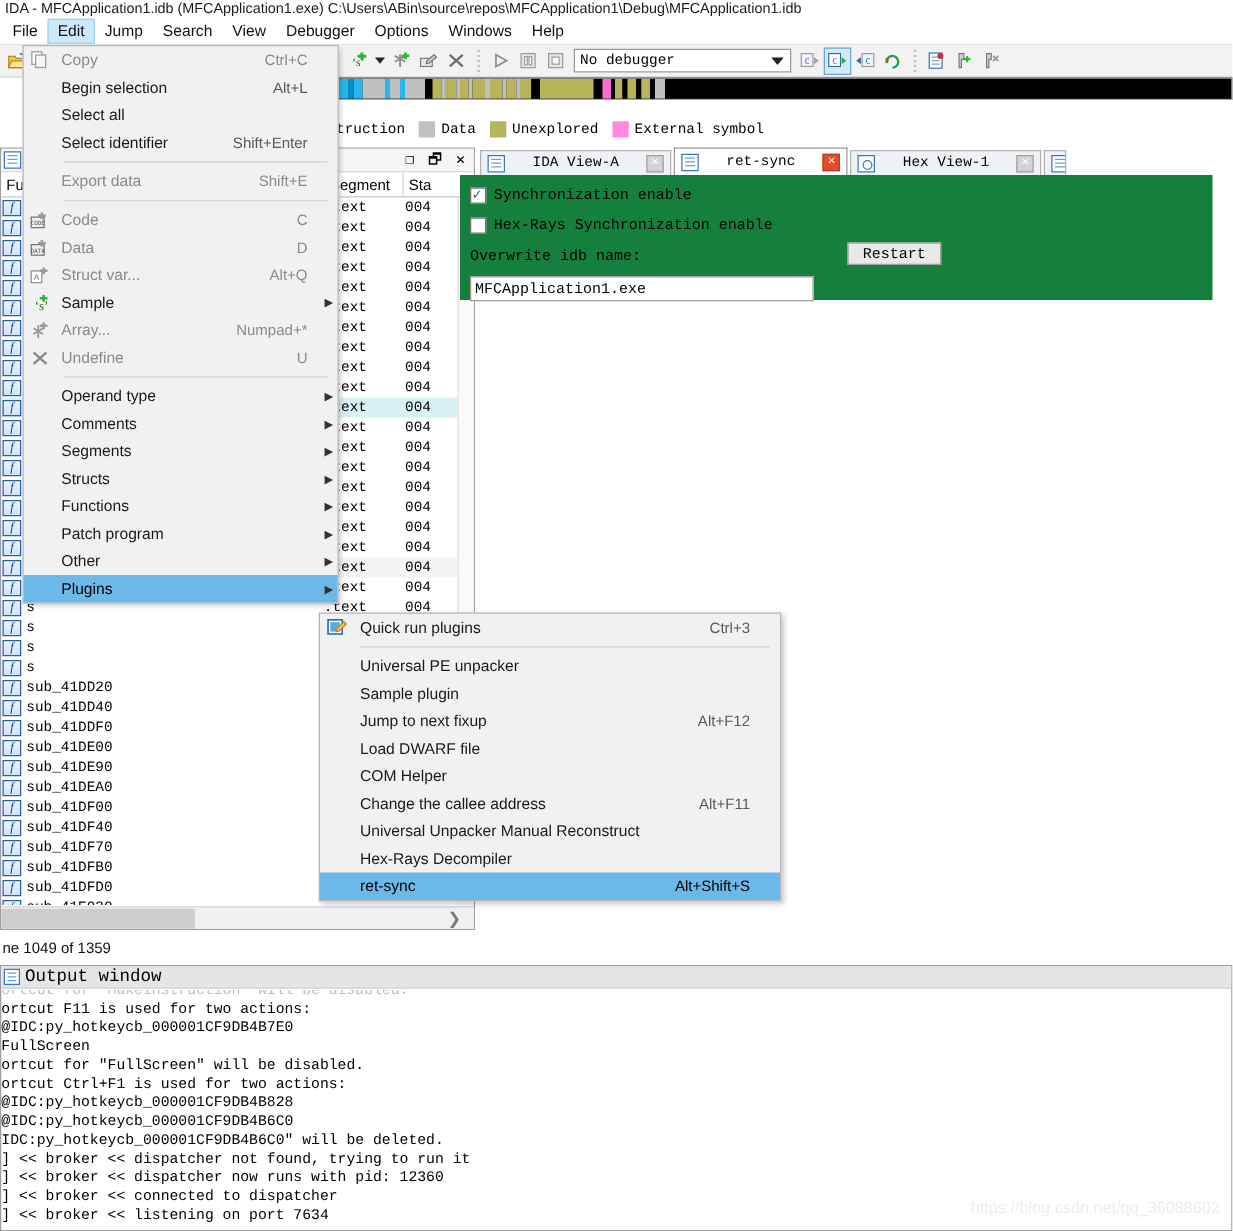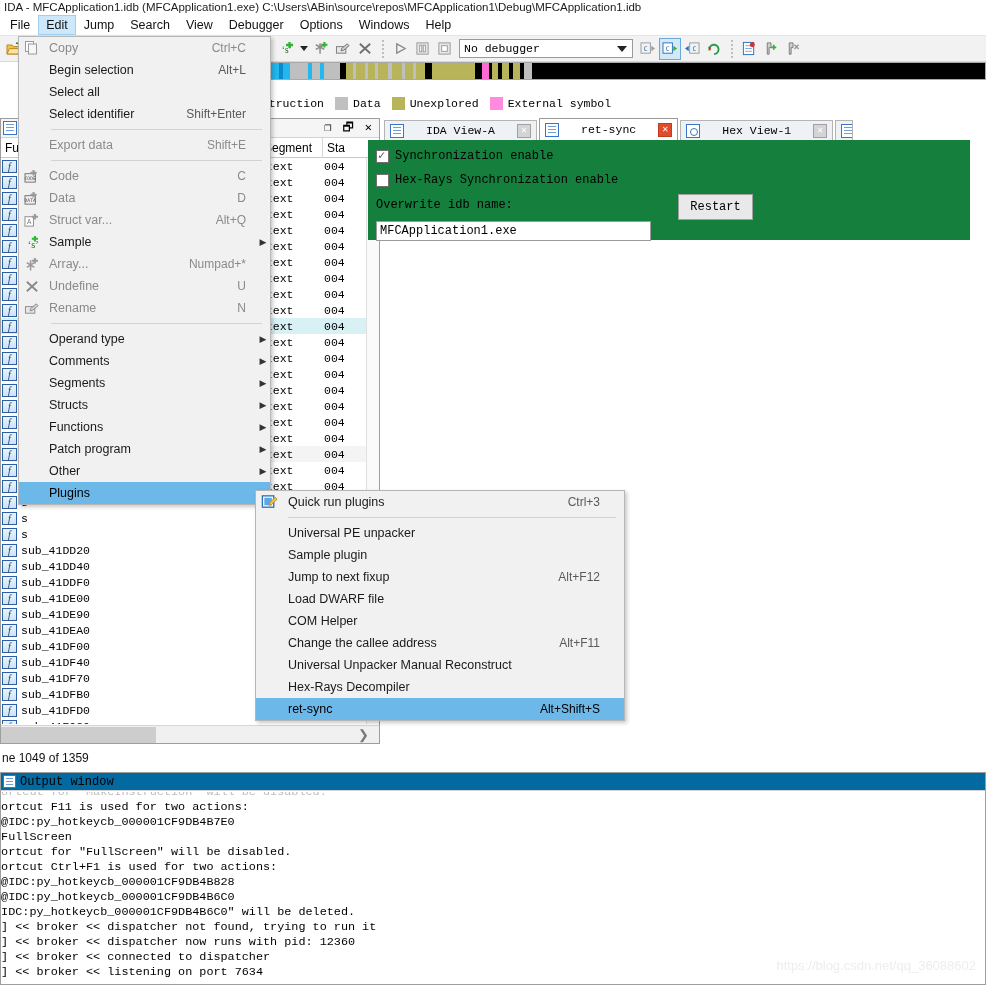--- a/index.html
+++ b/index.html
@@ -154,42 +154,42 @@
   .rs-row { display: flex; align-items: center; font-family: "Liberation Mono", monospace; font-size: 12px; }
   .cbx { width: 13px; height: 13px; border: 1px solid #707070; background: #fff;
          margin-right: 6px; position: relative; flex: none; }
   .cbx.checked::after { content:'✓'; position: absolute; left: 1px; top: -3px; font-size: 12px; color: #555; }
   .rs-input {
     width: 275px; height: 20px; border: 1px solid #9a9a9a; background: #fff;
     font-family: "Liberation Mono", monospace; font-size: 12px;
     display: flex; align-items: center; padding-left: 3px;
   }
   .rs-btn {
-    position: absolute; right: 217px; top: 54px; width: 75px; height: 26px;
+    position: absolute; right: 217px; top: 54px; width: 75px; height: 18px;
     border: 1px solid #a0a0a0; background: #e9e9e9;
     font-family: "Liberation Mono", monospace; font-size: 12px;
     display: flex; align-items: center; justify-content: center;
   }
 
   
   .statusline {
     position: absolute; left: 0; top: 748px; width: 986px; height: 20px;
     font-size: 12px; color: #111; padding-left: 2px; line-height: 20px;
     background: #fff;
   }
 
   
   .outwin {
     position: absolute; left: 0; top: 772px; width: 986px; height: 213px;
     border: 1px solid #9e9e9e; background: #fff;
   }
   .outwin-title {
-    height: 18px; background: #0369a1; border-bottom: 1px solid #d3d3d3;
+    height: 18px; background: #e5e5e5; border-bottom: 1px solid #d3d3d3;
     display: flex; align-items: center; padding-left: 2px;
-    font-family: "Liberation Mono", monospace; font-size: 12px;
+    font-family: "Liberation Mono", monospace; font-size: 14px;
   }
   .outwin-title .wicon { width: 13px; height: 13px; margin-right: 4px;
       border: 1px solid #3a76c8; background: #fff; position: relative; }
   .outwin-title .wicon::after { content:''; position:absolute; left:2px; top:2px; width:7px; height:1px;
       box-shadow: 0 3px 0 #6aa0e0, 0 6px 0 #6aa0e0; background:#6aa0e0; }
   .outlines {
     position: absolute; left: 0; top: 19px; right: 0; bottom: 0;
     overflow: hidden; padding-left: 0px;
   }
   .oline { height: 15px; line-height: 15px; font-family: "Liberation Mono", monospace;
@@ -873,31 +873,20 @@
       <div class="pmi dim">
         <span class="pico">
           <svg width="16" height="15" viewBox="0 0 17 16">
             <path d="M3 3 L14 13 M14 3 L3 13" stroke="#8a8a8a" stroke-width="2"></path>
           </svg>
         </span>
         <span class="plabel">Undefine</span>
         <span class="pshort">U</span>
         <span class="parrow"></span>
       </div>
-      <div class="pmi dim">
-        <span class="pico">
-          <svg width="16" height="15" viewBox="0 0 17 16">
-            <rect x="1.5" y="6" width="10" height="7" fill="#e6e6e6" stroke="#8a8a8a"></rect>
-            <path d="M7 8 l6-5 2 2 -6 5 -2.5 .5z" fill="#cfcfcf" stroke="#8a8a8a"></path>
-          </svg>
-        </span>
-        <span class="plabel">Rename</span>
-        <span class="pshort">N</span>
-        <span class="parrow"></span>
-      </div>
       <div class="psep"></div>
       <div class="pmi">
         <span class="pico"></span>
         <span class="plabel">Operand type</span>
         <span class="pshort"></span>
         <span class="parrow">▶</span>
       </div>
       <div class="pmi">
         <span class="pico"></span>
         <span class="plabel">Comments</span>

